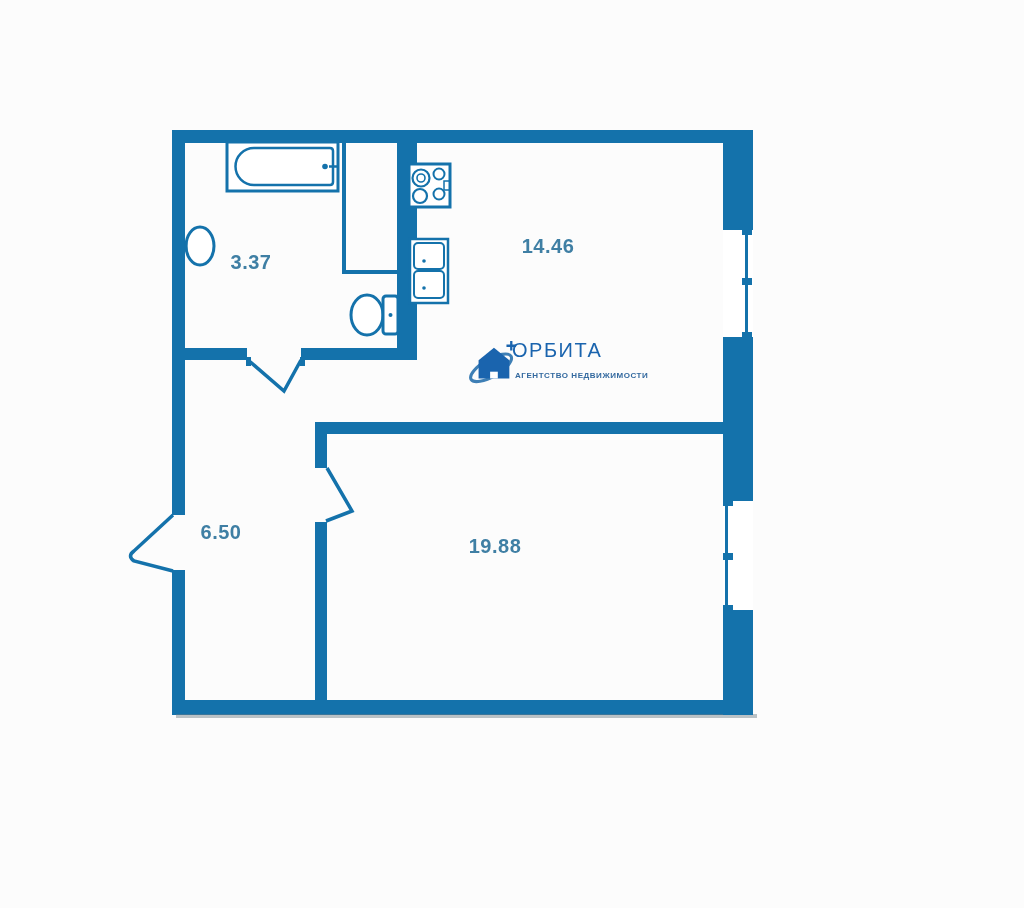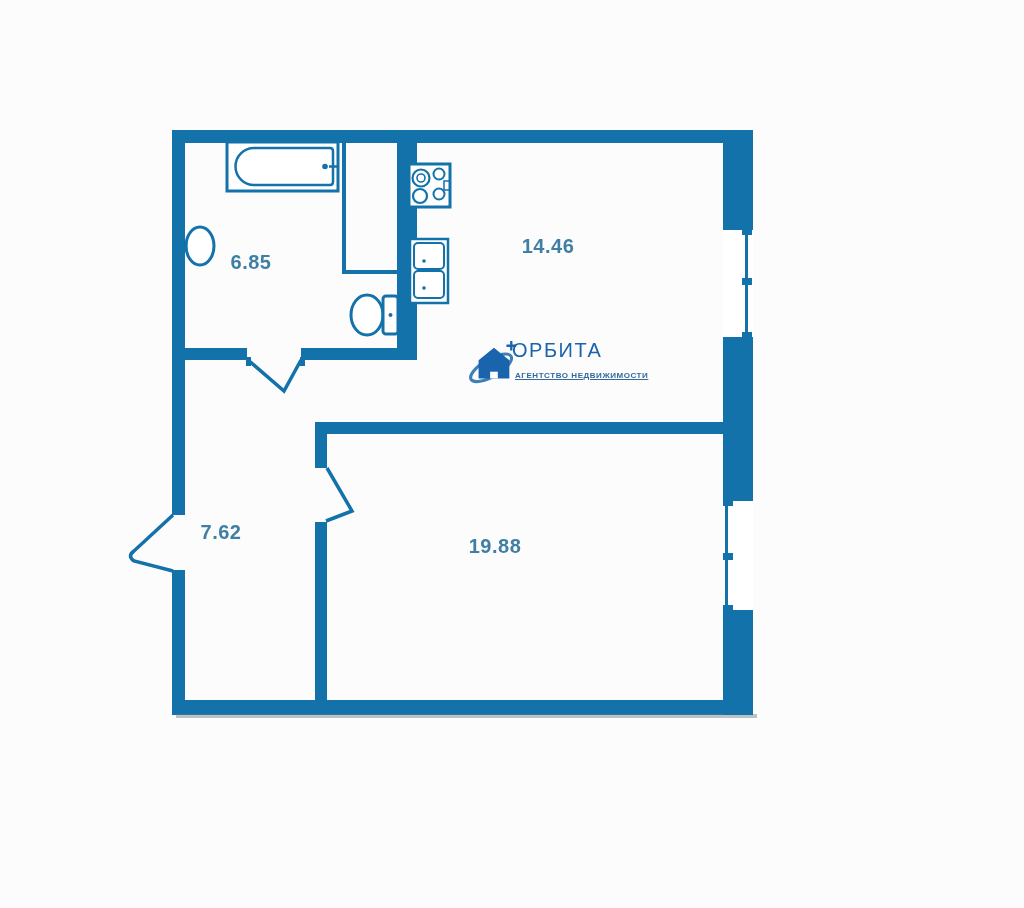--- a/index.html
+++ b/index.html
@@ -19,21 +19,21 @@
   .ln{stroke:var(--color-wall);fill:none;}
   .dot{fill:var(--color-wall);}
   .white{fill:#ffffff;}
   .room-label{position:absolute;transform:translate(-50%,-50%);
     color:var(--color-label);font-size:20px;font-weight:600;letter-spacing:.5px;white-space:nowrap;}
   .logo{position:absolute;left:468px;top:335px;width:200px;height:58px;}
   .logo-icon{position:absolute;left:0;top:2px;width:50px;height:54px;}
   .logo-name{position:absolute;left:44px;top:4px;font-size:20px;font-weight:500;
     letter-spacing:1.5px;color:var(--color-logo);white-space:nowrap;}
   .logo-tagline{position:absolute;left:47px;top:36px;font-size:8px;font-weight:700;
-    letter-spacing:.55px;color:var(--color-tagline);white-space:nowrap;text-decoration:underline;}
+    letter-spacing:.55px;color:var(--color-tagline);white-space:nowrap;}
 </style>
 </head>
 <body>
 
 <div class="plan">
 
   <svg class="blueprint" width="1024" height="908" viewBox="0 0 1024 908">
 
     <rect class="w" x="172" y="130" width="581" height="13"></rect>
     <rect class="w" x="172" y="130" width="13" height="385"></rect>
@@ -103,23 +103,23 @@
 
     <g>
       <rect class="ol" stroke-width="2.5" x="410" y="239" width="38" height="64"></rect>
       <rect class="ol" stroke-width="2" x="414" y="243" width="30" height="26" rx="4"></rect>
       <rect class="ol" stroke-width="2" x="414" y="271" width="30" height="27" rx="4"></rect>
       <circle class="dot" cx="424" cy="261" r="1.8"></circle>
       <circle class="dot" cx="424" cy="288" r="1.8"></circle>
     </g>
   </svg>
 
-  <div class="room-label" style="left:251px;top:262px">6.85</div>
+  <div class="room-label" style="left:251px;top:262px">3.37</div>
   <div class="room-label" style="left:548px;top:246px">14.46</div>
-  <div class="room-label" style="left:221px;top:532px">7.62</div>
+  <div class="room-label" style="left:221px;top:532px">6.50</div>
   <div class="room-label" style="left:495px;top:546px">19.88</div>
 
   <div class="logo">
     <svg class="logo-icon" viewBox="0 0 52 56">
       <ellipse cx="24" cy="32" rx="24" ry="9" fill="none" stroke="#3e7fb5" stroke-width="3.2" transform="rotate(-30 24 32)"></ellipse>
       <path d="M 11 24 L 27 11 L 43 24 L 43 43 L 11 43 Z" fill="var(--color-logo)"></path>
       <rect x="23" y="36" width="8" height="7" fill="#ffffff"></rect>
       <path d="M 45 4 L 45 14 M 40 9 L 50 9" stroke="var(--color-logo)" stroke-width="2.4"></path>
     </svg>
     <div class="logo-name">ОРБИТА</div>

